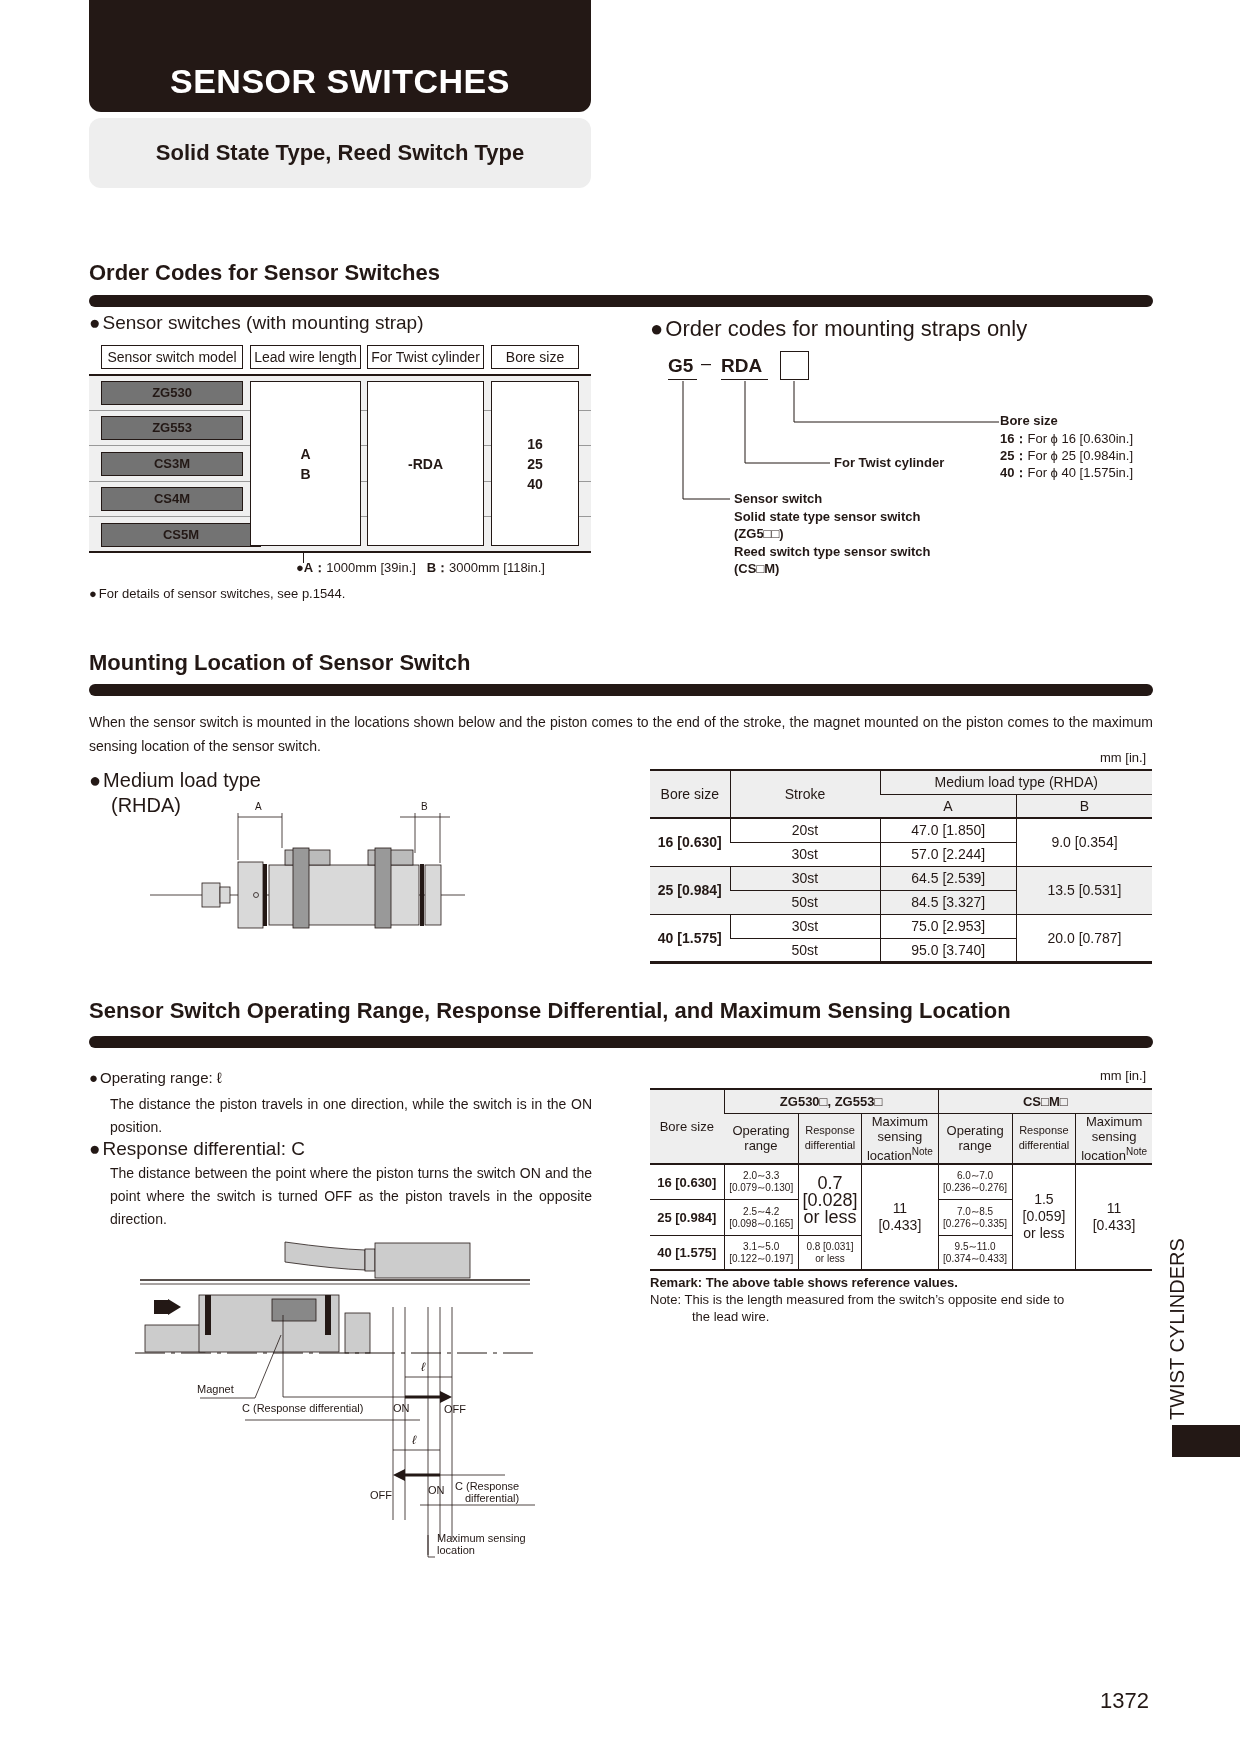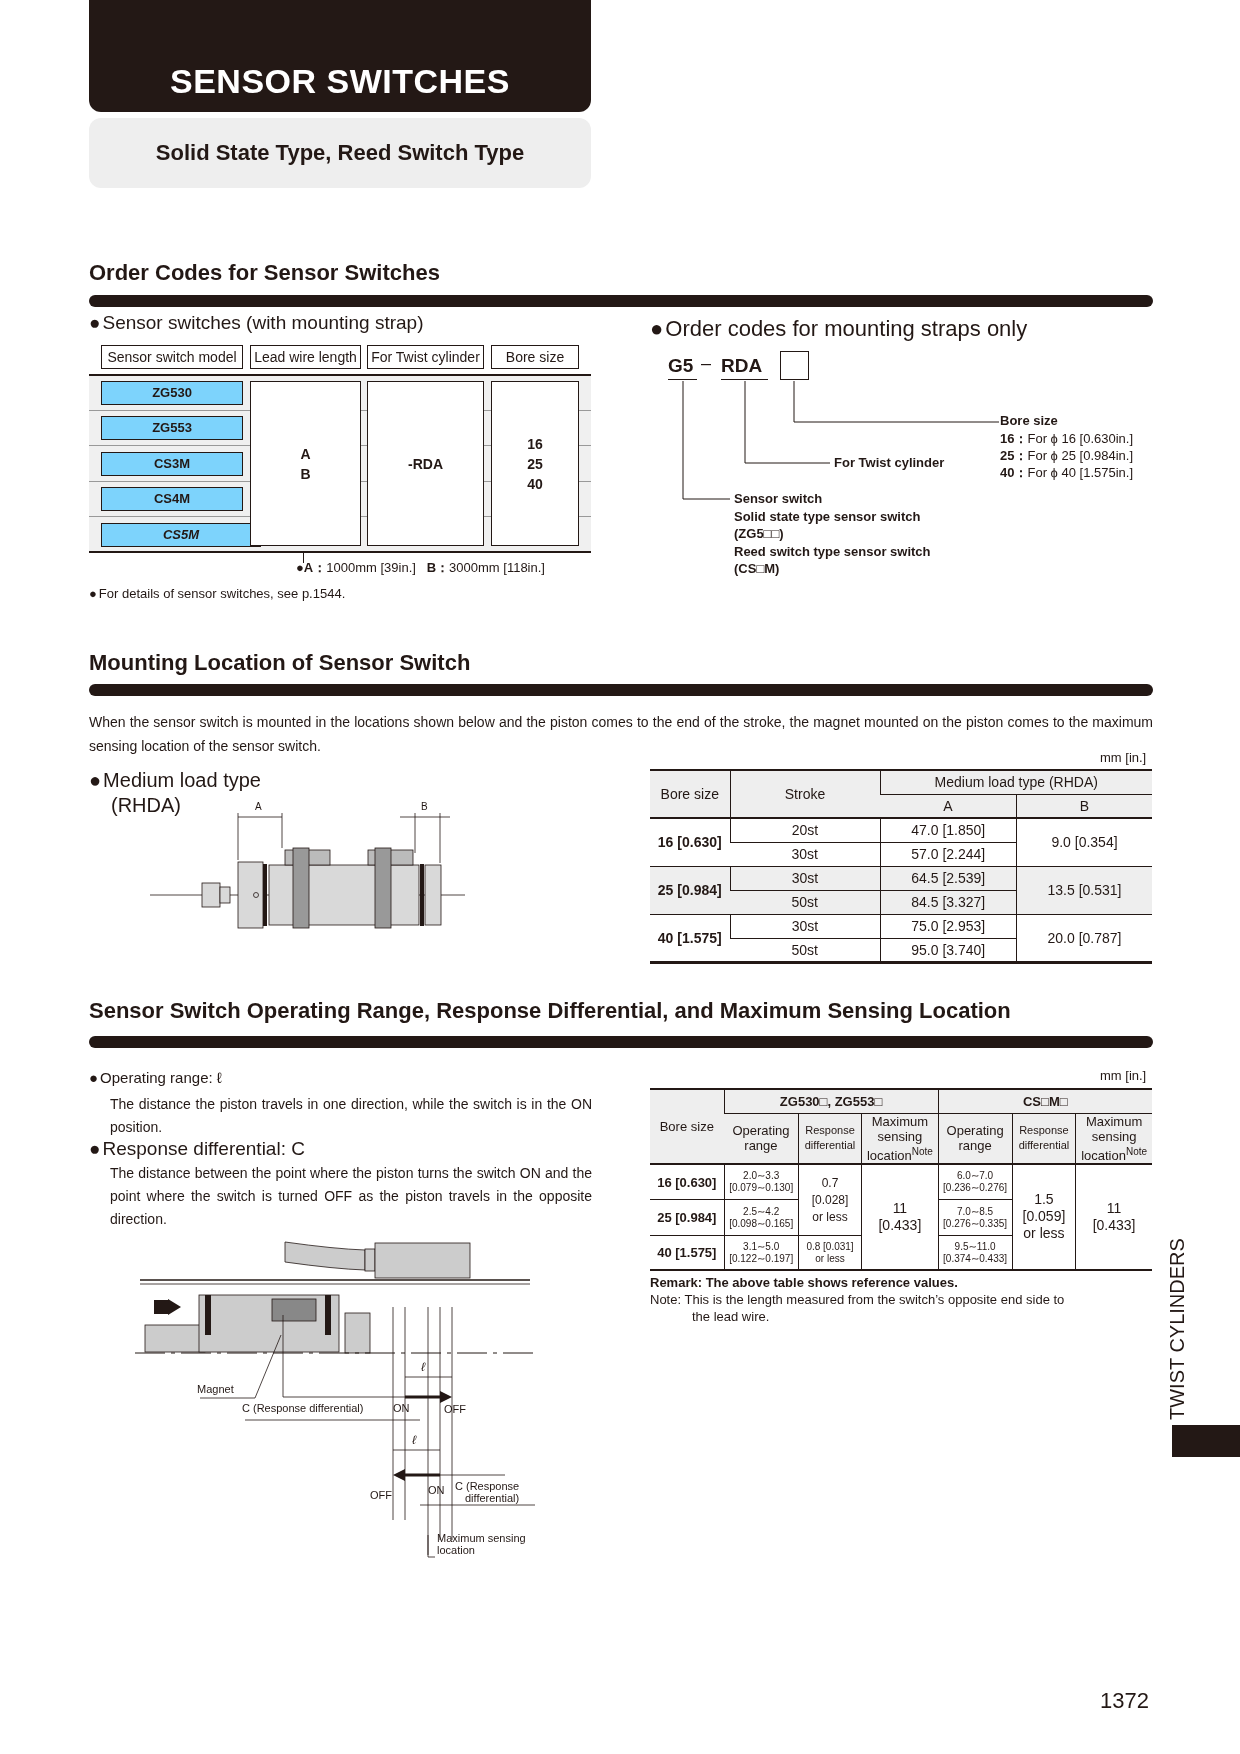--- a/index.html
+++ b/index.html
@@ -13,21 +13,21 @@
   .subtitle-box { left: 89px; top: 118px; width: 502px; height: 70px; background: #eeeeee; border-radius: 12px;
     font-weight: bold; font-size: 22px; text-align: center; line-height: 70px; }
 
   .sec-title { font-size: 22px; font-weight: bold; }
   .sec-bar { height: 12px; background: #231815; border-radius: 6px; left: 89px; width: 1064px; }
   .sub-title { font-size: 20px; font-weight: normal; text-align: right; }
   .bullet::before { content: "\25CF"; margin-right: 2px; }
 
   
   .hdr-box { border: 1px solid #231815; font-size: 14px; text-align: center; height: 24px; line-height: 22px; background:#fff; }
-  .model-box { border: 1px solid #231815; font-size: 13px; font-weight: bold; text-align: center; height: 24px; line-height: 22px; background:#7dd3fc; }
+  .model-box { border: 1px solid #231815; font-size: 13px; font-weight: bold; text-align: center; height: 24px; line-height: 22px; background:#737373; }
   .big-box { border: 1px solid #231815; background: #fff; font-weight: bold; font-size: 14px; text-align: center; display:flex; align-items:center; justify-content:center; flex-direction: column; line-height: 20px; }
   .grey-band { background: #f0f0f0; }
 
   .small { font-size: 13px; }
   .bold { font-weight: bold; }
   .line { background: #231815; }
 
   
   table { border-collapse: collapse; }
   .t1 { font-size: 14px; width: 502px; }
@@ -68,21 +68,21 @@
 <div class="abs" style="left:89px; top:410px; width:502px; height:1px; background:#999;"></div>
 <div class="abs" style="left:89px; top:445px; width:502px; height:1px; background:#999;"></div>
 <div class="abs" style="left:89px; top:481px; width:502px; height:1px; background:#999;"></div>
 <div class="abs" style="left:89px; top:516px; width:502px; height:1px; background:#999;"></div>
 <div class="abs line" style="left:89px; top:551px; width:502px; height:2px;"></div>
 
 <div class="abs model-box" style="left:101px; top:381px; width:142px;">ZG530</div>
 <div class="abs model-box" style="left:101px; top:416px; width:142px;">ZG553</div>
 <div class="abs model-box" style="left:101px; top:452px; width:142px;">CS3M</div>
 <div class="abs model-box" style="left:101px; top:487px; width:142px;">CS4M</div>
-<div class="abs model-box" style="left:101px; top:523px; width:160px;font-style:italic;">CS5M</div>
+<div class="abs model-box" style="left:101px; top:523px; width:160px;">CS5M</div>
 
 <div class="abs big-box" style="left:250px; top:381px; width:111px; height:165px;">
   <span>A</span>
   <span>B</span>
 </div>
 <div class="abs big-box" style="left:367px; top:381px; width:117px; height:165px;">
   <span>-RDA</span>
 </div>
 <div class="abs big-box" style="left:491px; top:381px; width:88px; height:165px;">
   <span>16</span>
@@ -276,21 +276,21 @@
     <th style="width:70px;"><span>Operating</span><br><span>range</span></th>
     <th style="width:60px; font-size:11px;"><span>Response</span><br><span>differential</span></th>
     <th style="width:72px;"><span>Maximum</span><br><span>sensing</span><br><span>location</span><sup>Note</sup></th>
     <th style="width:70px;"><span>Operating</span><br><span>range</span></th>
     <th style="width:60px; font-size:11px;"><span>Response</span><br><span>differential</span></th>
     <th style="width:72px;"><span>Maximum</span><br><span>sensing</span><br><span>location</span><sup>Note</sup></th>
   </tr>
   <tr style="height:36px;">
     <td style="font-weight:bold;">16 [0.630]</td>
     <td class="tiny"><span>2.0∼3.3</span><br><span>[0.079∼0.130]</span></td>
-    <td rowspan="2" style="font-size:12px; line-height:17px;"><span>0.7</span><br><span>[0.028]</span><br><span>or less</span></td>
+    <td rowspan="2" style="font-size:18px; line-height:17px;"><span>0.7</span><br><span>[0.028]</span><br><span>or less</span></td>
     <td rowspan="3" style="font-size:14px; line-height:17px;"><span>11</span><br><span>[0.433]</span></td>
     <td class="tiny"><span>6.0∼7.0</span><br><span>[0.236∼0.276]</span></td>
     <td rowspan="3" style="font-size:14px; line-height:17px;"><span>1.5</span><br><span>[0.059]</span><br><span>or less</span></td>
     <td rowspan="3" style="font-size:14px; line-height:17px;"><span>11</span><br><span>[0.433]</span></td>
   </tr>
   <tr style="height:36px;">
     <td style="font-weight:bold;">25 [0.984]</td>
     <td class="tiny"><span>2.5∼4.2</span><br><span>[0.098∼0.165]</span></td>
     <td class="tiny"><span>7.0∼8.5</span><br><span>[0.276∼0.335]</span></td>
   </tr>

